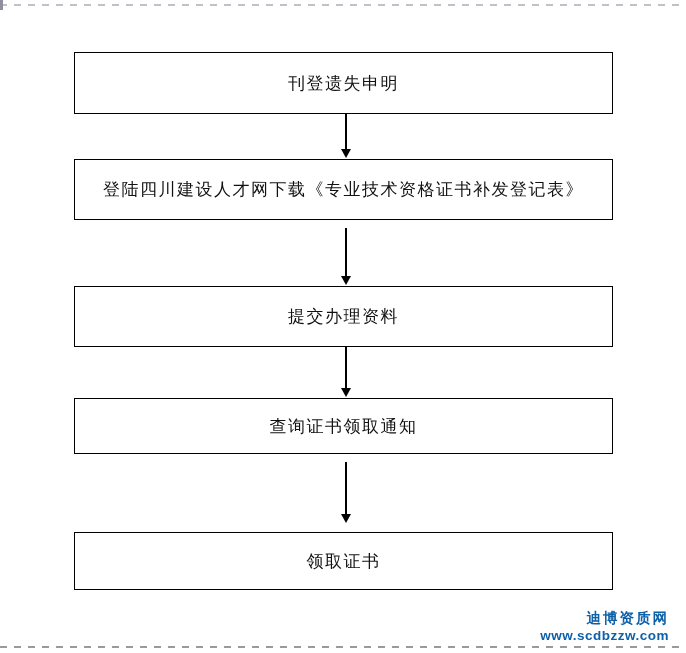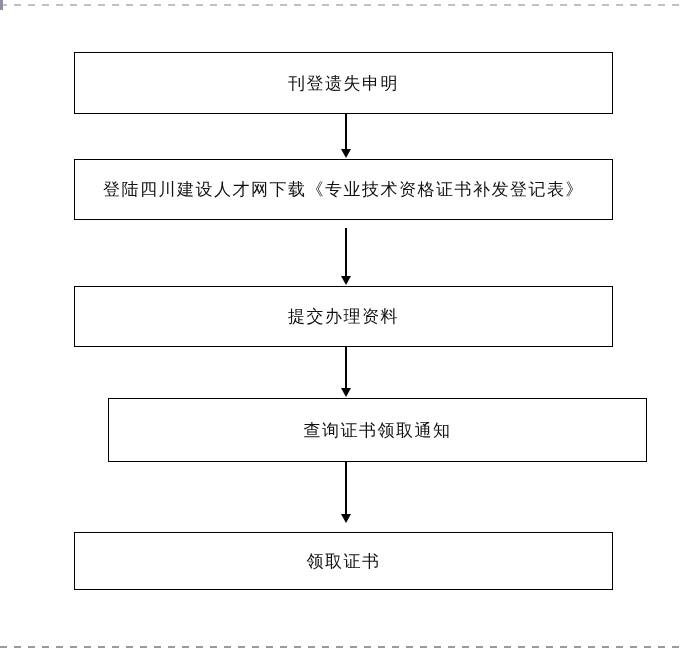--- a/index.html
+++ b/index.html
@@ -123,31 +123,35 @@
 
     <div class="box" style="top:286px; height:61px;">
       <span class="box-label">提交办理资料</span>
     </div>
 
     <div class="arrow" style="top:347px; height:50px;">
       <div class="arrow-line"></div>
       <div class="arrow-head"></div>
     </div>
 
-    <div class="box" style="top:398px; height:64px;margin-left:34px;">
+    <div class="box" style="top:398px; height:56px;">
       <span class="box-label">查询证书领取通知</span>
     </div>
 
     <div class="arrow" style="top:462px; height:61px;">
       <div class="arrow-line"></div>
       <div class="arrow-head"></div>
     </div>
 
     <div class="box" style="top:532px; height:58px;">
       <span class="box-label">领取证书</span>
     </div>
 
   </div>
 
+  <div class="watermark">
+    <div class="site-name">迪博资质网</div>
+    <div class="site-url">www.scdbzzw.com</div>
+  </div>
 
   <div class="margin-dash bottom"></div>
 
 </div>
 
 </body></html>

